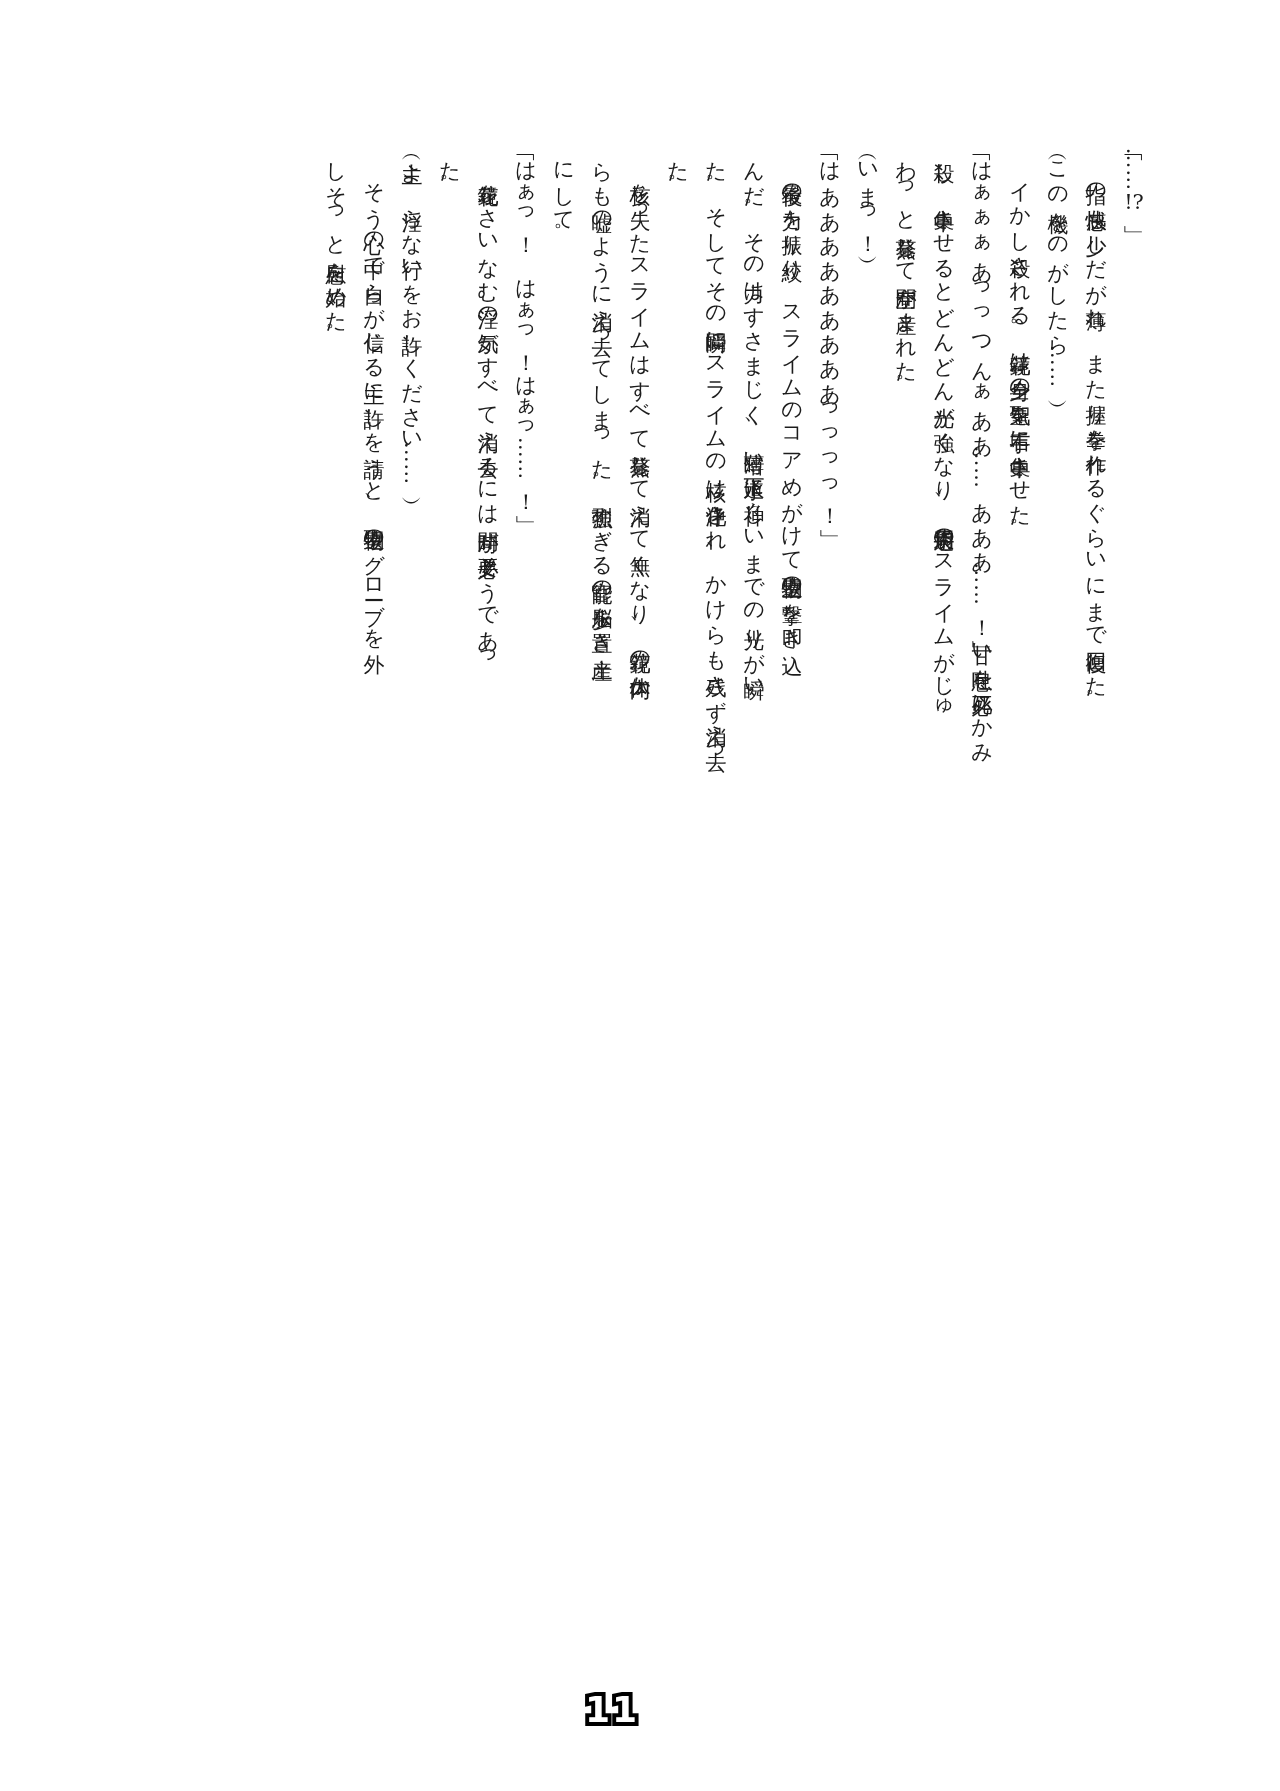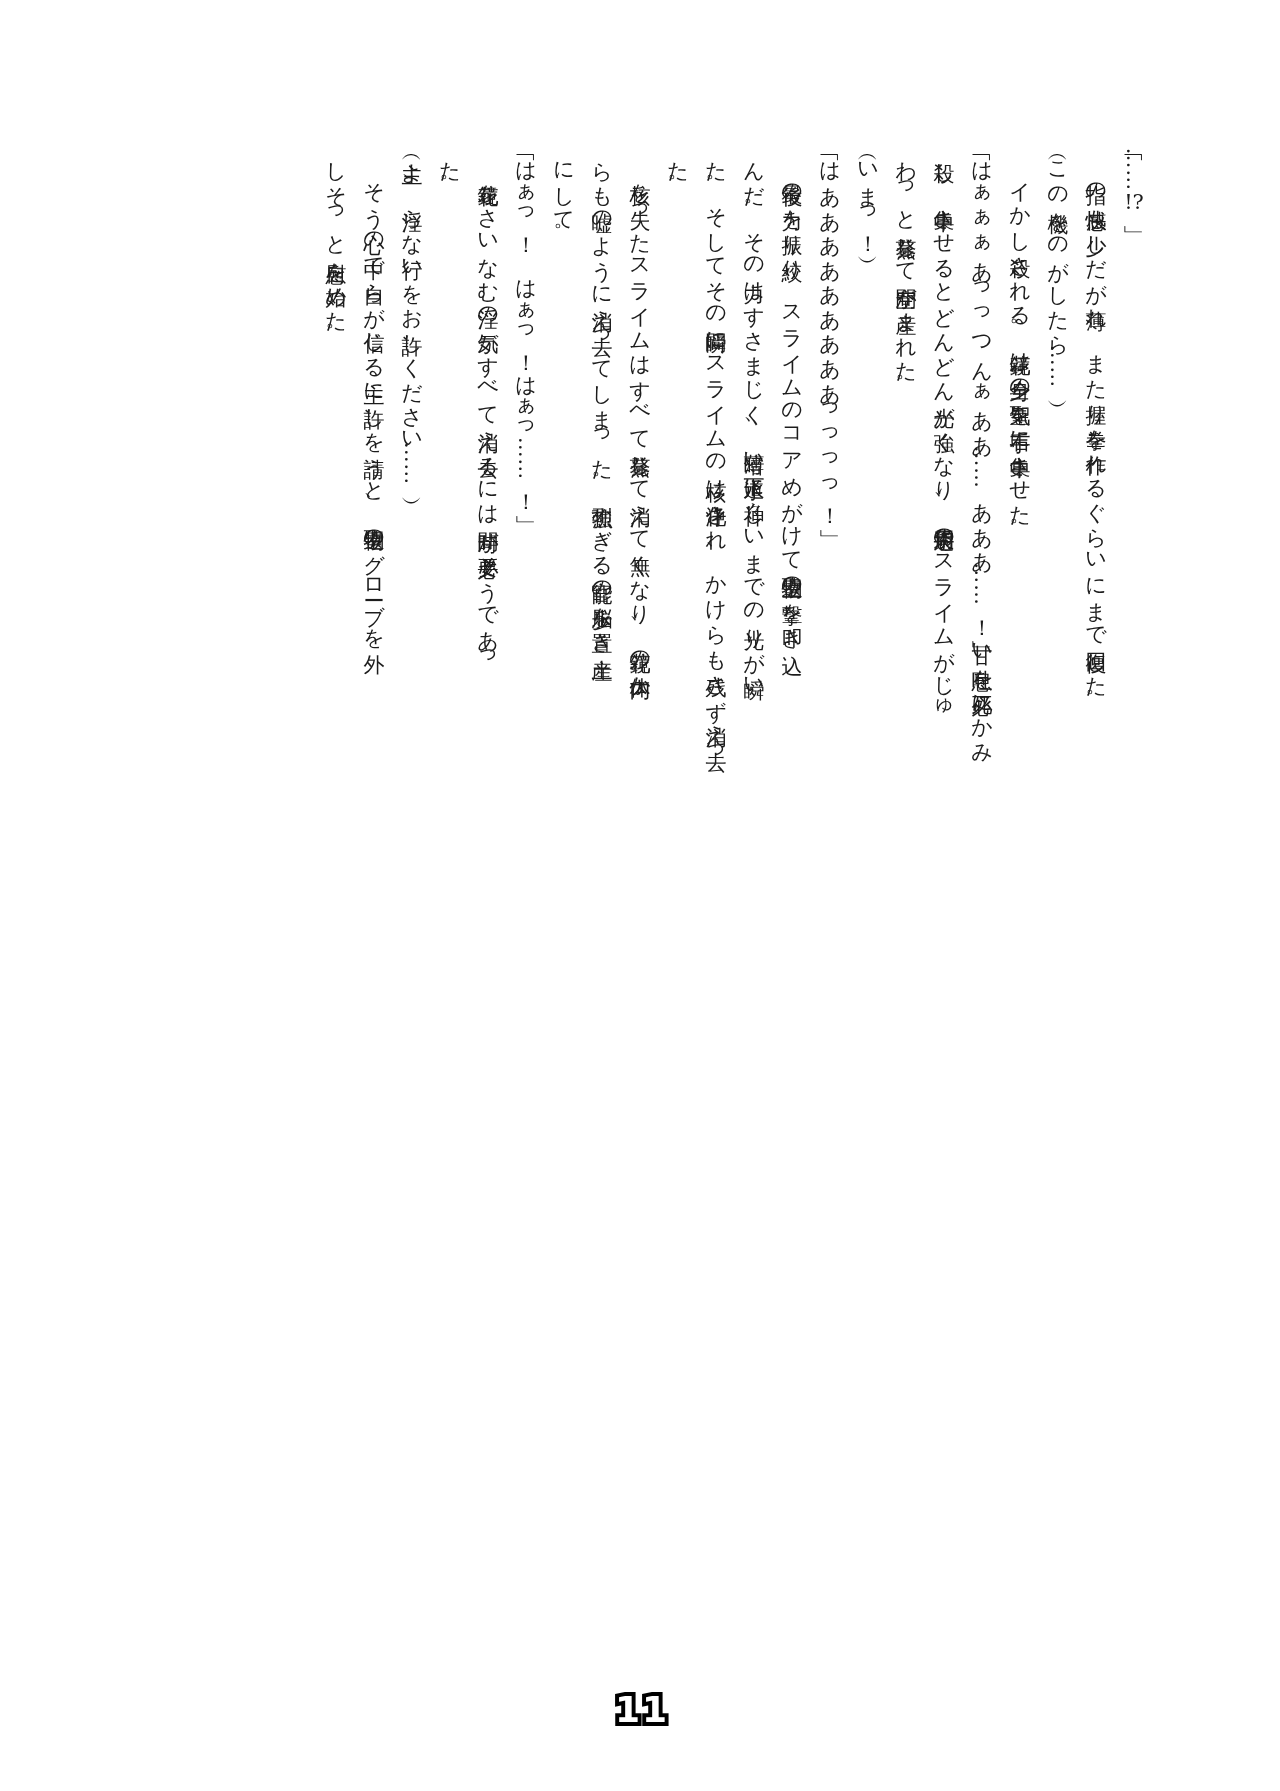--- a/index.html
+++ b/index.html
@@ -34,21 +34,21 @@
   }
   .tline.indent {
     text-indent: 1em;
   }
   .tcy {
     text-combine-upright: all;
     letter-spacing: 0;
   }
   .page-number {
     position: absolute;
-    left: 615px;
+    left: 585px;
     top: 1689px;
     font-family: "DejaVu Sans", "Liberation Sans", sans-serif;
     font-weight: bold;
     font-size: 36px;
     line-height: 42px;
     color: #ffffff;
     -webkit-text-stroke: 8px #000000;
     paint-order: stroke fill;
     letter-spacing: 2px;
   }

